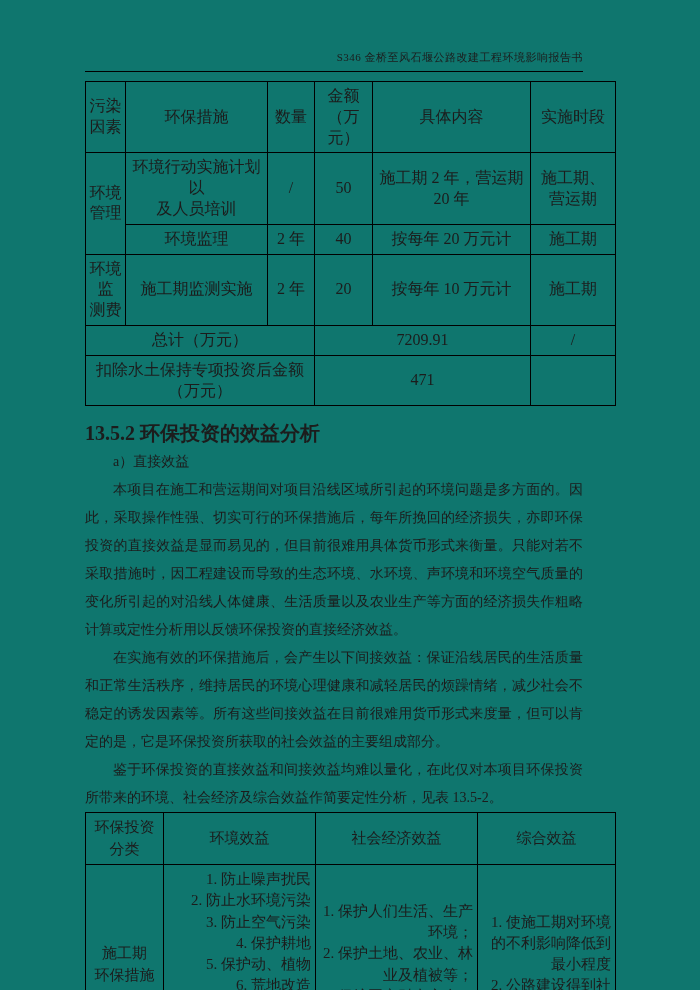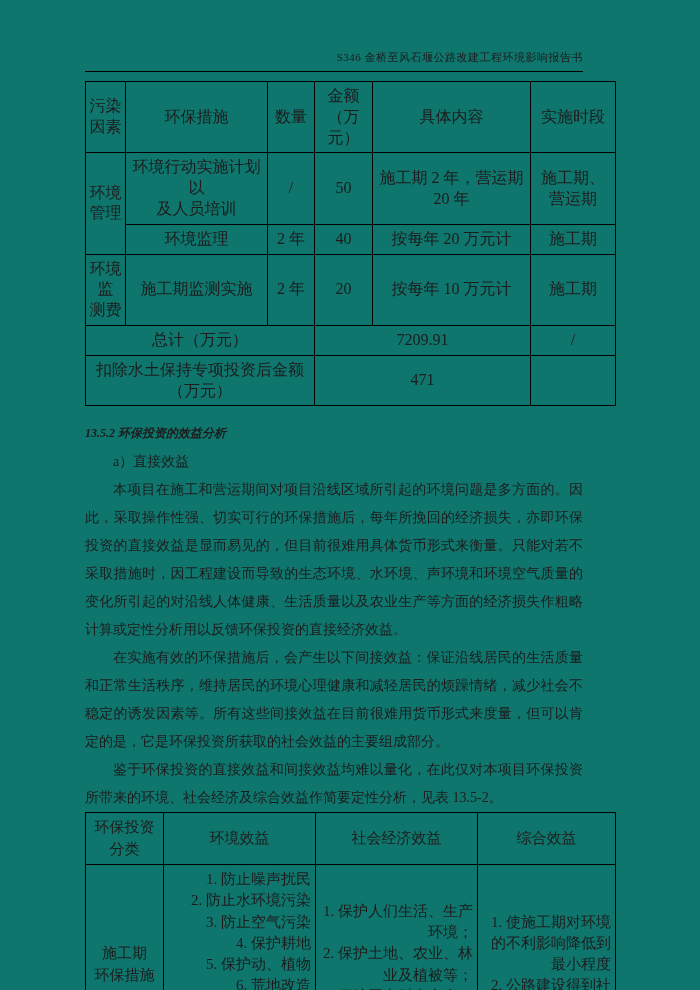--- a/index.html
+++ b/index.html
@@ -8,21 +8,21 @@
     width:700px; height:990px; background:#0f766e; overflow:hidden;
     padding:50px 117px 0 85px; position:relative;
     font-family:"Liberation Serif","DejaVu Serif",serif; color:#1c1c1c;
   }
   .doc-header { text-align:right; font-size:11px; letter-spacing:.5px;
     padding-bottom:6px; border-bottom:1.5px solid #000; line-height:15px; }
   table { border-collapse:collapse; width:530px; table-layout:fixed; }
   .t1 { margin-top:9px; font-size:16px; border:1.5px solid #000; }
   .t1 th, .t1 td { border:1px solid #000; text-align:center; vertical-align:middle;
     padding:4px 3px; white-space:pre-line; line-height:1.3; font-weight:normal; }
-  .sec-heading { margin-top:12px; font-size:12px; font-weight:bold; line-height:30px;font-style:italic; }
+  .sec-heading { margin-top:12px; font-size:20px; font-weight:bold; line-height:30px; }
   p.body, p.sub { font-size:14px; line-height:28px; text-indent:2em; }
   p.body { text-align:justify; }
   .caption { margin:8px 0 6px 0; text-align:center; font-weight:bold; font-size:13.5px; line-height:20px; }
   .t2 { font-size:15px; border:1.5px solid #000; }
   .t2 th, .t2 td { border:1px solid #000; vertical-align:middle; padding:4px 4px;
     white-space:pre-line; line-height:1.42; font-weight:normal; }
   .t2 .c-center { text-align:center; }
   .t2 .c-left { text-align:right; }
   .page-number { text-align:center; font-size:11px; margin-top:12px; line-height:15px; }
 </style>

